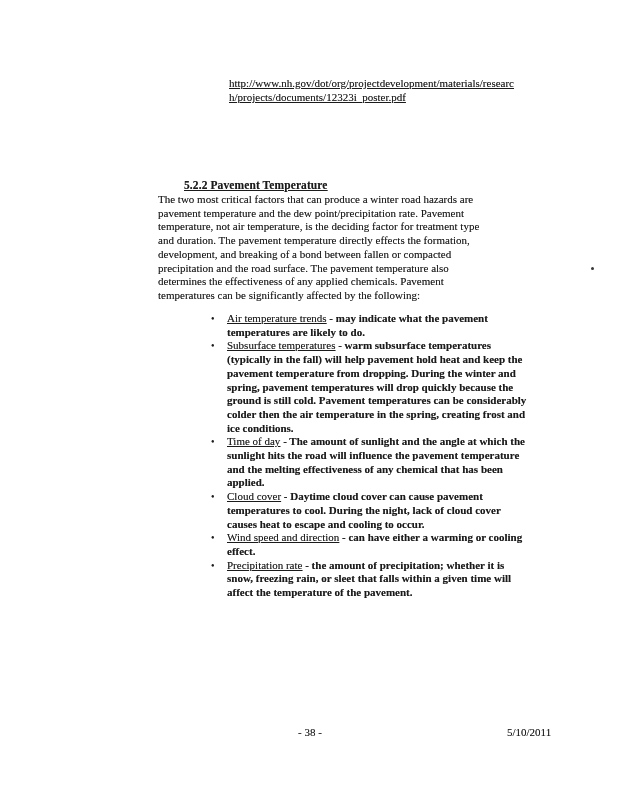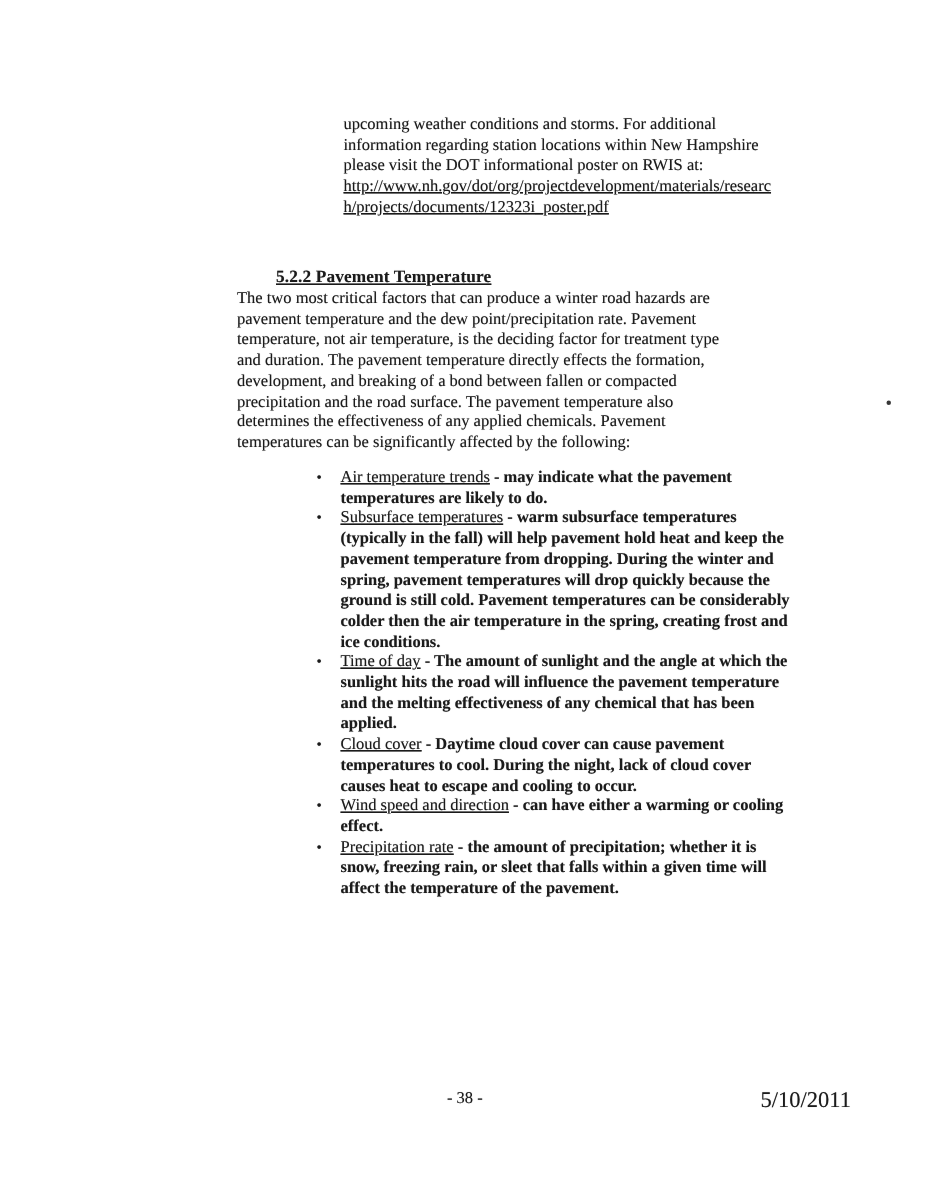--- a/index.html
+++ b/index.html
@@ -80,43 +80,40 @@
     position: absolute;
     left: 298px;
     top: 726px;
     font-size: 11px;
     text-align: right;
   }
   .date {
     position: absolute;
     left: 487px;
     top: 726px;
-    font-size: 15px;
+    font-size: 11px;
     padding-left: 20px;
   }
   .speck {
     position: absolute;
     left: 591px;
     top: 267px;
     width: 3px;
     height: 3px;
     background: #222222;
     border-radius: 50%;
     opacity: 0.9;
   }
 </style>
 </head>
 <body>
 
 <div class="page">
 
-  <div class="intro"><span>upcoming weather conditions and storms. For additional
-information regarding station locations within New Hampshire
-please visit the DOT informational poster on RWIS at:
-</span><span class="link">http://www.nh.gov/dot/org/projectdevelopment/materials/researc
+  <div class="intro"><span class="link">http://www.nh.gov/dot/org/projectdevelopment/materials/researc
 h/projects/documents/12323i_poster.pdf</span></div>
 
   <div class="heading">5.2.2 Pavement Temperature</div>
 
   <div class="bodytext">The two most critical factors that can produce a winter road hazards are
 pavement temperature and the dew point/precipitation rate. Pavement
 temperature, not air temperature, is the deciding factor for treatment type
 and duration. The pavement temperature directly effects the formation,
 development, and breaking of a bond between fallen or compacted
 precipitation and the road surface. The pavement temperature also

